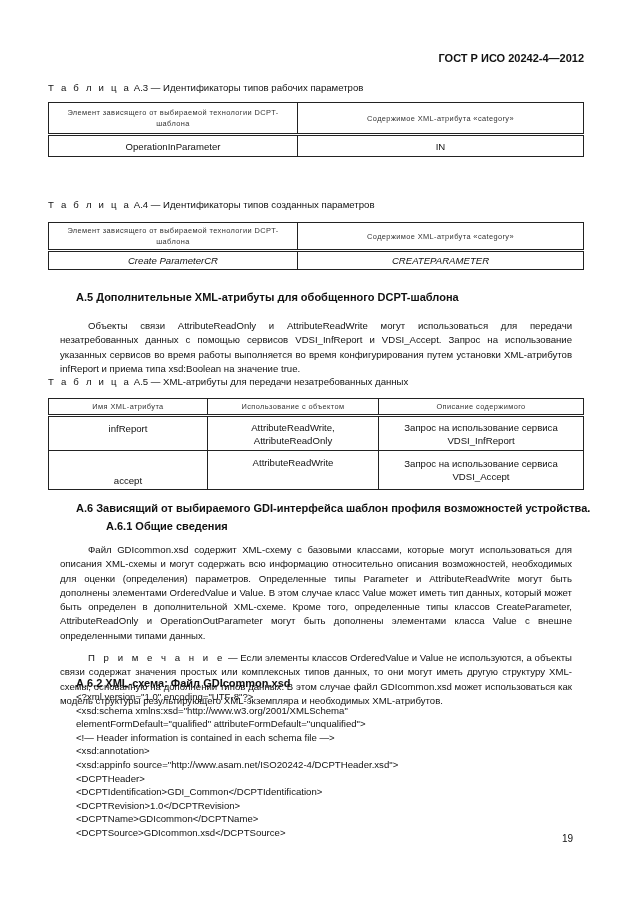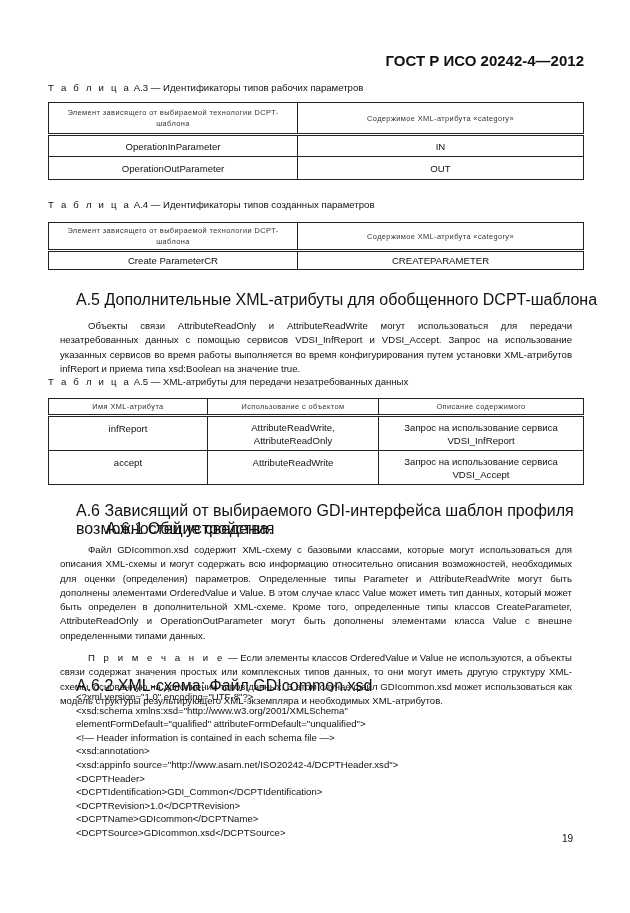--- a/index.html
+++ b/index.html
@@ -1,24 +1,24 @@
 <!DOCTYPE html>
 <html><head>
 <meta charset="utf-8">
 <style>
   html, body { margin:0; padding:0; background:#ffffff; }
   body { width:630px; height:913px; position:relative; font-family:"Liberation Sans", sans-serif; color:#111; overflow:hidden; }
   .abs { position:absolute; }
-  .doc-id { right:46px; top:52px; font-weight:bold; font-size:15px; }
+  .doc-id { right:46px; top:52px; font-weight:bold; font-size:11px; }
   .caption { left:48px; font-size:9.6px; }
   .caption .sp { letter-spacing:2.2px; }
   table.t { position:absolute; left:48px; width:536px; border-collapse:collapse; font-size:9.6px; }
   table.t td { border:1px solid #222; text-align:center; vertical-align:middle; padding:2px 4px; line-height:13px; }
   table.t tr.hdr td { font-size:7.4px; letter-spacing:0.4px; color:#333; line-height:11px; border-bottom:3px double #222; }
-  .h { left:76px; font-weight:normal; font-size:16px; }
+  .h { left:76px; font-weight:bold; font-size:11px; }
   .para { left:48px; width:536px; font-size:9.6px; line-height:14.3px; text-align:justify; }
   .para p { margin:12px; text-indent:28px; }
   .note-label { letter-spacing:3px; }
   .code { left:76px; font-size:9.6px; line-height:13.6px; white-space:pre; }
   .page-num { left:562px; top:833px; font-size:10px; }
 </style>
 </head>
 <body>
 
 <div class="abs doc-id">ГОСТ Р ИСО 20242-4—2012</div>
@@ -29,37 +29,33 @@
 <table class="t" style="top:102px;">
   <tbody>
       <tr class="hdr" style="height:32px;">
     <td style="width:240px;">Элемент зависящего от выбираемой технологии DCPT-шаблона</td>
     <td>Содержимое XML-атрибута «category»</td>
   </tr>
   <tr style="height:22px;">
     <td>OperationInParameter</td>
     <td>IN</td>
   </tr>
-  <tr style="height:23px;">
-    <td>OperationOutParameter</td>
-    <td>OUT</td>
-  </tr>
 </tbody>
   </table>
 
 <div class="abs caption" style="top:199px;text-align:right;">
   <span class="sp">Т а б л и ц а</span><span> А.4 — Идентификаторы типов созданных параметров</span>
 </div>
 <table class="t" style="top:222px;">
   <tbody>
       <tr class="hdr" style="height:28px;">
     <td style="width:240px;">Элемент зависящего от выбираемой технологии DCPT-шаблона</td>
     <td>Содержимое XML-атрибута «category»</td>
   </tr>
-  <tr style="height:19px;">
+  <tr style="height:19px;font-style:italic;">
     <td>Create ParameterCR</td>
     <td>CREATEPARAMETER</td>
   </tr>
 </tbody>
   </table>
 
 <div class="abs h" style="top:291px;">А.5 Дополнительные XML-атрибуты для обобщенного DCPT-шаблона</div>
 <div class="abs para" style="top:307px;">
   <p>Объекты связи AttributeReadOnly и AttributeReadWrite могут использоваться для передачи незатребованных данных с помощью сервисов VDSI_InfReport и VDSI_Accept. Запрос на использование указанных сервисов во время работы выполняется во время конфигурирования путем установки XML-атрибутов infReport и приема типа xsd:Boolean на значение true.</p>
 </div>
@@ -75,21 +71,21 @@
     <td>Описание содержимого</td>
   </tr>
   <tr style="height:35px;">
     <td style="vertical-align:top;padding-top:5px;">infReport</td>
     <td style="white-space:pre-line;">AttributeReadWrite,
 AttributeReadOnly</td>
     <td style="white-space:pre-line;">Запрос на использование сервиса
 VDSI_InfReport</td>
   </tr>
   <tr style="height:34px;">
-    <td style="vertical-align:top;padding-top:5px;">accept</td>
+    <td style="vertical-align:top;padding-top:23px;">accept</td>
     <td style="vertical-align:top;padding-top:5px;">AttributeReadWrite</td>
     <td style="white-space:pre-line;">Запрос на использование сервиса
 VDSI_Accept</td>
   </tr>
 </tbody>
   </table>
 
 <div class="abs h" style="top:502px; left:76px;">А.6 Зависящий от выбираемого GDI-интерфейса шаблон профиля возможностей устройства.</div>
 <div class="abs h" style="top:520px;margin-left:30px;">А.6.1 Общие сведения</div>
 <div class="abs para" style="top:531px;">

